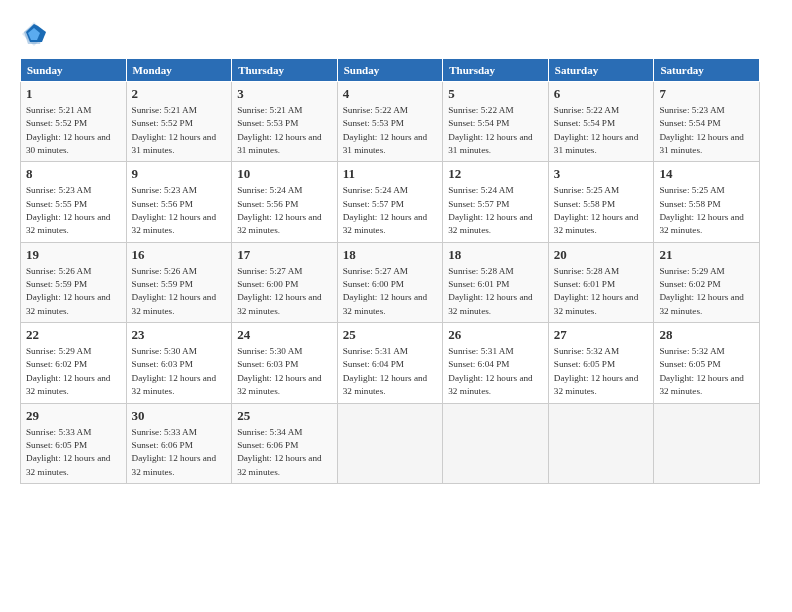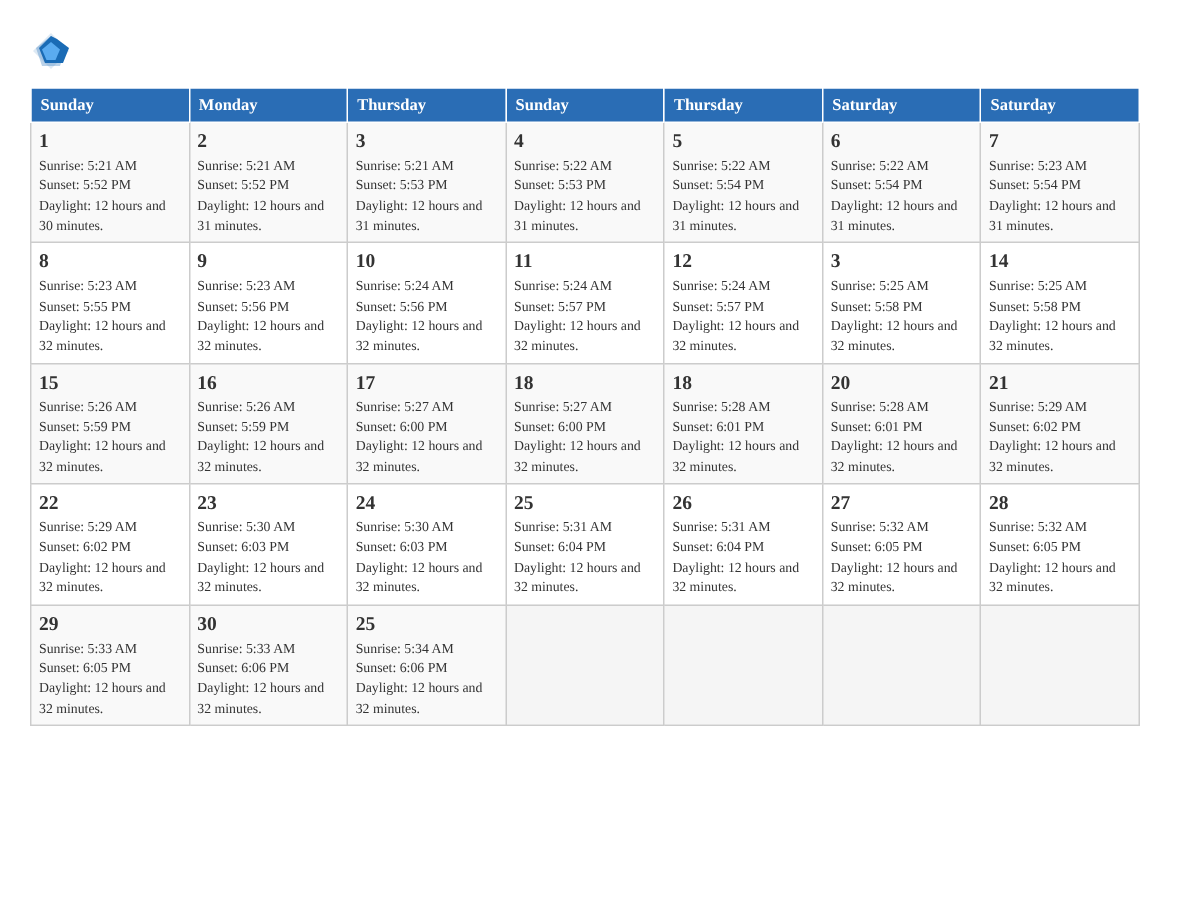--- a/index.html
+++ b/index.html
@@ -191,21 +191,21 @@
             <span class="day-num">3</span>
             <div class="day-info">Sunrise: 5:25 AM<br>Sunset: 5:58 PM<br>Daylight: 12 hours and 32 minutes.</div>
           </td>
           <td>
             <span class="day-num">14</span>
             <div class="day-info">Sunrise: 5:25 AM<br>Sunset: 5:58 PM<br>Daylight: 12 hours and 32 minutes.</div>
           </td>
         </tr>
         <tr>
           <td>
-            <span class="day-num">15</span>
+            <span class="day-num">19</span>
             <div class="day-info">Sunrise: 5:26 AM<br>Sunset: 5:59 PM<br>Daylight: 12 hours and 32 minutes.</div>
           </td>
           <td>
             <span class="day-num">16</span>
             <div class="day-info">Sunrise: 5:26 AM<br>Sunset: 5:59 PM<br>Daylight: 12 hours and 32 minutes.</div>
           </td>
           <td>
             <span class="day-num">17</span>
             <div class="day-info">Sunrise: 5:27 AM<br>Sunset: 6:00 PM<br>Daylight: 12 hours and 32 minutes.</div>
           </td>

